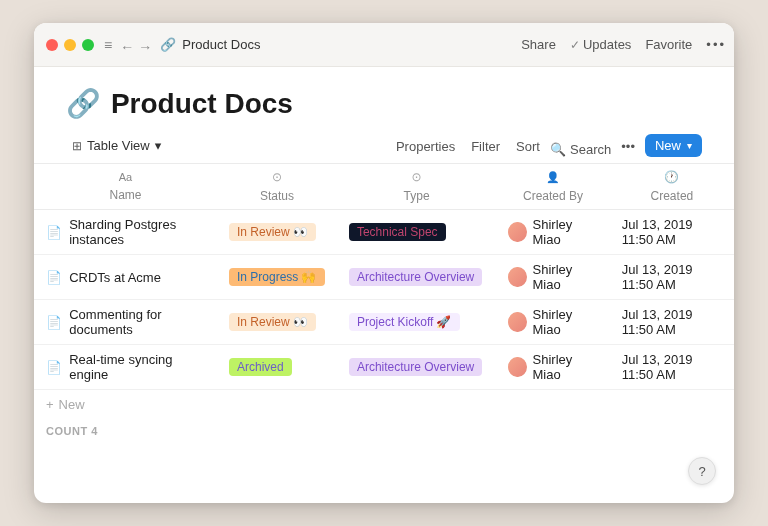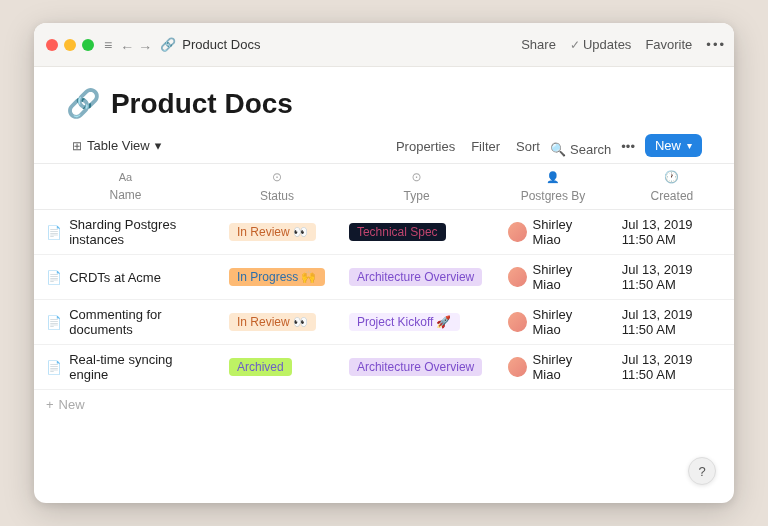--- a/index.html
+++ b/index.html
@@ -401,21 +401,21 @@
               </th>
               <th class="col-type">
                 <div class="th-inner">
                   <span style="color:#aaa;">⊙</span>
                   <span>Type</span>
                 </div>
               </th>
               <th class="col-created-by">
                 <div class="th-inner">
                   <span style="color:#aaa; font-size:11px;">👤</span>
-                  <span>Postgres By</span>
+                  <span>Created By</span>
                 </div>
               </th>
               <th class="col-created">
                 <div class="th-inner">
                   <span style="color:#aaa;">🕐</span>
                   <span>Created</span>
                 </div>
               </th>
             </tr>
           </thead>
@@ -519,18 +519,22 @@
     <td>
       <span>Jul 13, 2019 11:50 AM</span>
     </td>
   </tr>
             </tbody>
         </table>
         <div class="add-new-row">
           <span>+</span>
           <span>New</span>
         </div>
+        <div class="count-row">
+          <span>COUNT</span>
+          <span>4</span>
+        </div>
       </div>
     </div>
   </div>
 
   <div class="help-btn">?</div>
 </div>
 
 </body></html>

